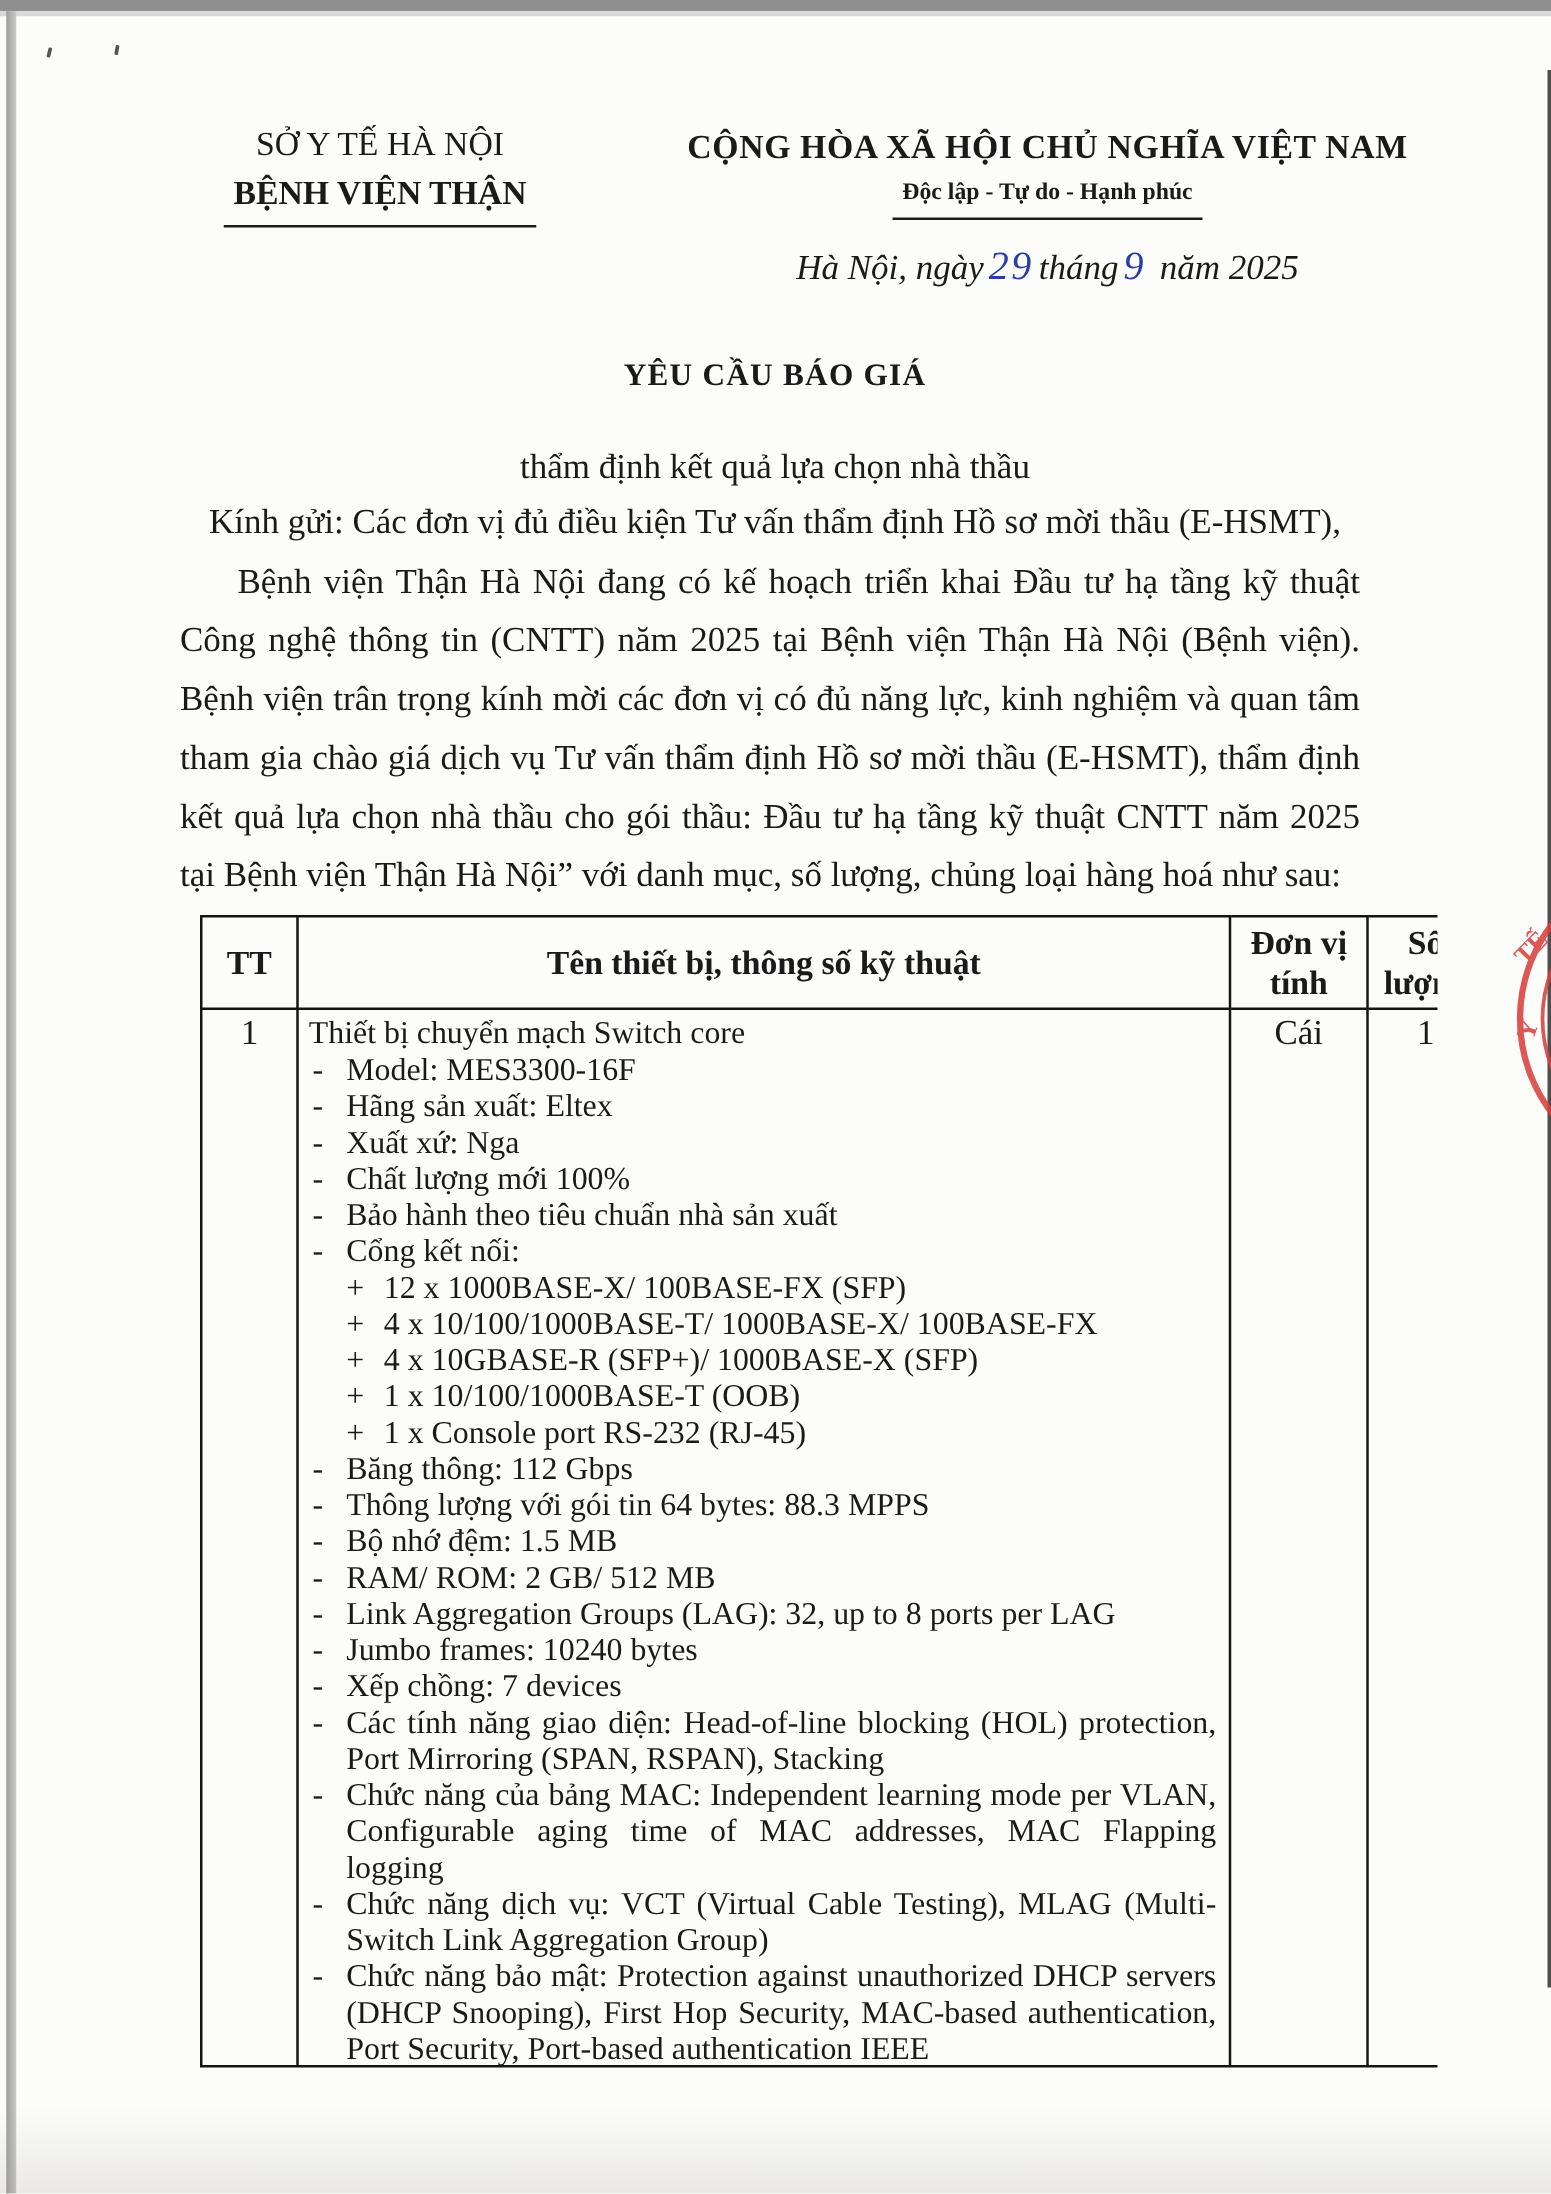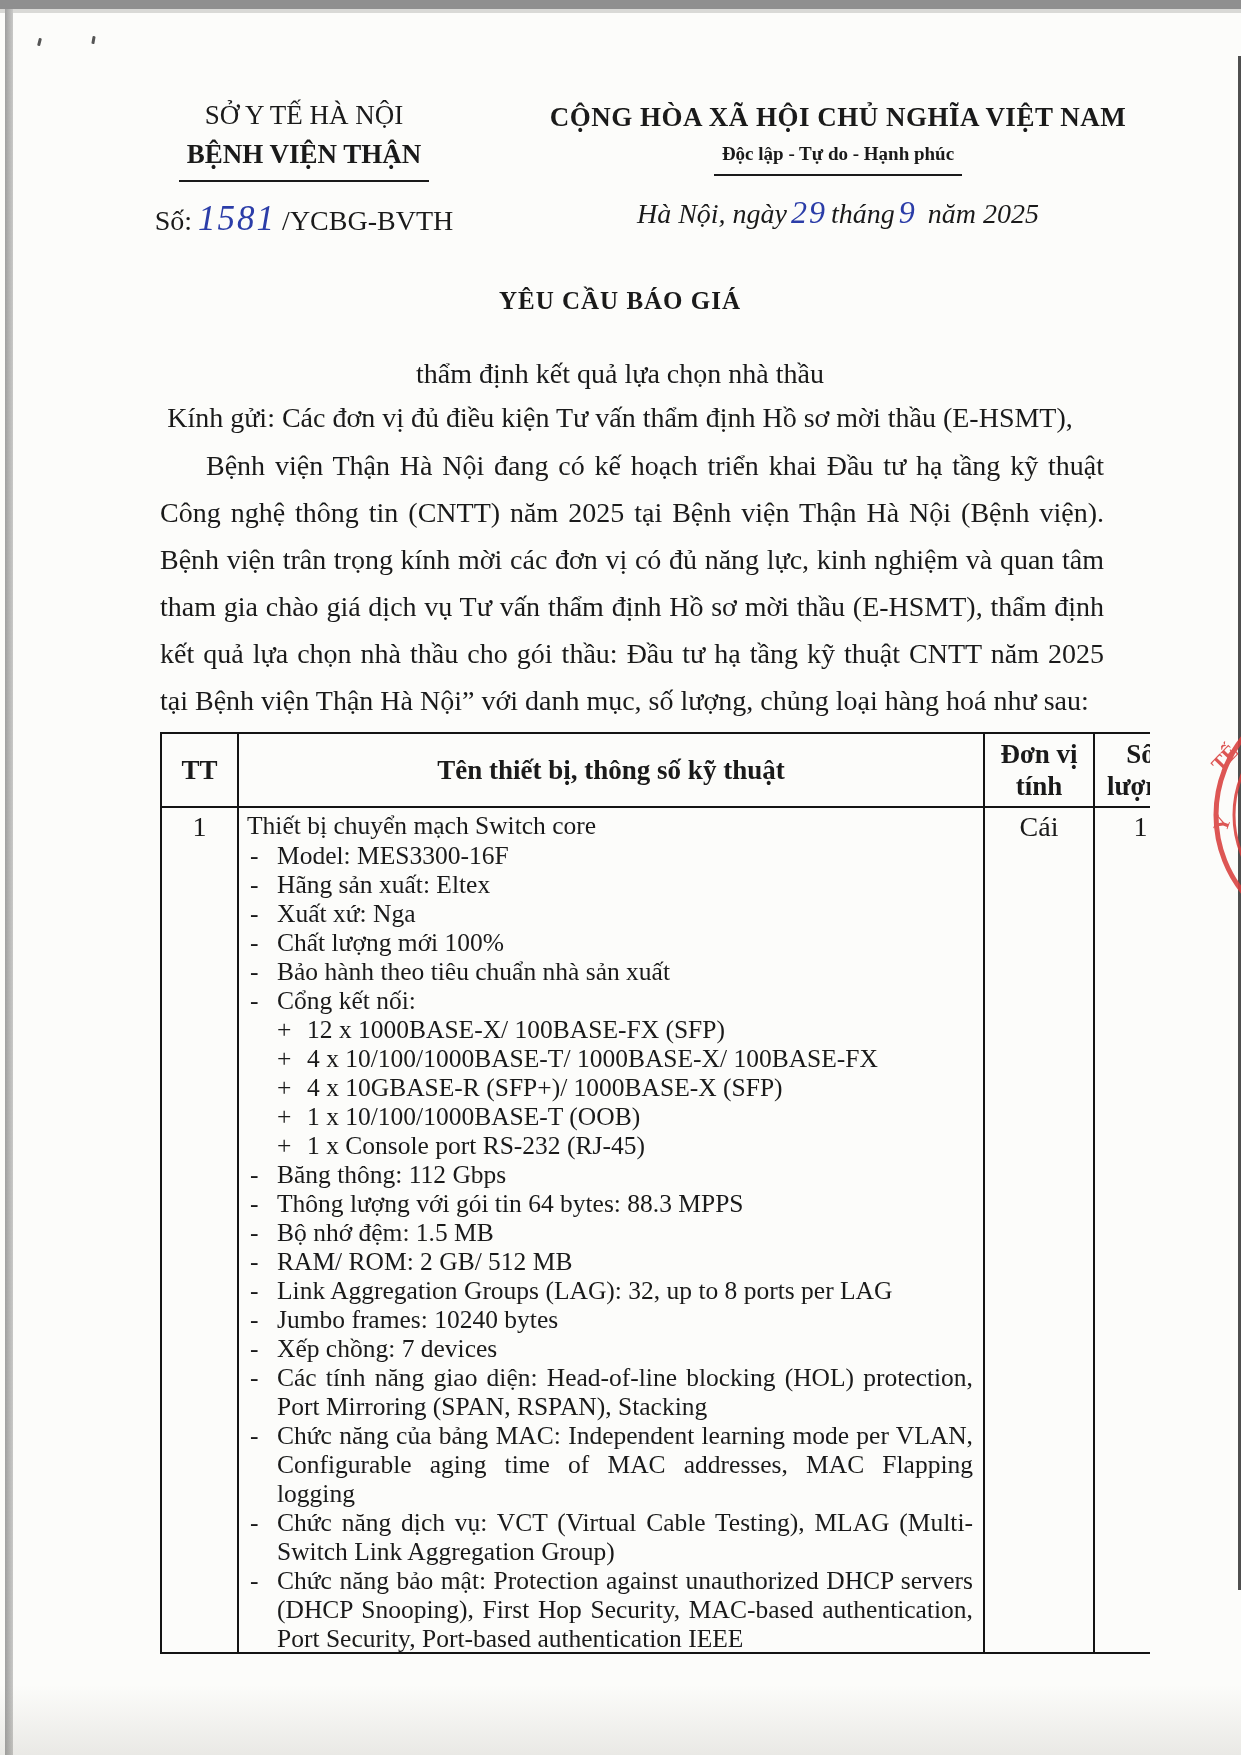--- a/index.html
+++ b/index.html
@@ -35,21 +35,21 @@
   .hdr-right .motto{font-size:19px;margin-top:10px;}
   .date-line{margin-top:18px;font-size:28px;white-space:nowrap;}
   .date-line .handwriting{font-size:32px;padding:0 4px;}
 
   .doc-title{position:absolute;top:287px;left:148px;width:944px;text-align:center;
     font-size:25px;font-weight:bold;letter-spacing:1px;}
 
   .salutation{position:absolute;top:352px;left:110px;width:1020px;text-align:center;
     font-size:28px;line-height:44px;}
 
-  .body-par{position:absolute;top:442px;left:160px;width:944px;
+  .body-par{position:absolute;top:442px;left:144px;width:944px;
     font-size:28px;line-height:47px;text-align:justify;text-indent:46px;}
 
   
   .table-wrap{position:absolute;top:732px;left:160px;width:990px;height:920px;
     overflow:hidden;border-bottom:2.5px solid #141414;}
   table{border-collapse:collapse;width:990px;height:920px;table-layout:fixed;}
   th,td{border:2.5px solid #141414;box-sizing:border-box;}
   th{font-size:27px;font-weight:bold;text-align:center;vertical-align:middle;
      height:74px;line-height:32px;padding:2px;}
   td{vertical-align:top;}
@@ -78,23 +78,20 @@
   <div class="scan-top-fade"></div>
   <div class="scan-left"></div>
   <div class="scan-right"></div>
   <div class="scan-bottom"></div>
   <div class="tick tick1"></div>
   <div class="tick tick2"></div>
 
   <div class="hdr-left">
     <div>SỞ Y TẾ HÀ NỘI</div>
     <div class="org-name"><span class="bold underlined">BỆNH VIỆN THẬN</span></div>
-    <div class="so-line">
-      <span>Số:</span><span class="handwriting">1581</span><span>/YCBG-BVTH</span>
-    </div>
   </div>
 
   <div class="hdr-right">
     <div class="nat-title">CỘNG HÒA XÃ HỘI CHỦ NGHĨA VIỆT NAM</div>
     <div class="motto"><span class="bold underlined">Độc lập - Tự do - Hạnh phúc</span></div>
     <div class="date-line italic">
       <span>Hà Nội, ngày</span><span class="handwriting">29</span><span>tháng</span><span class="handwriting">9</span> <span>năm 2025</span>
     </div>
   </div>
 

